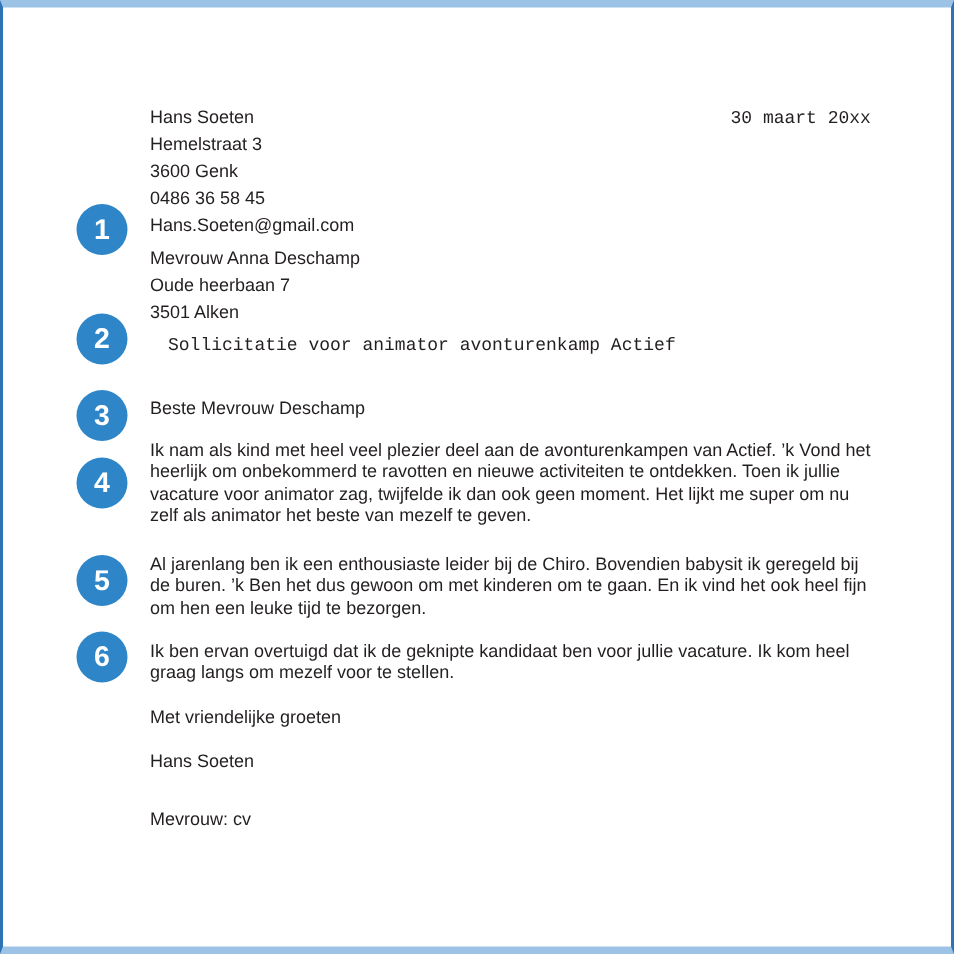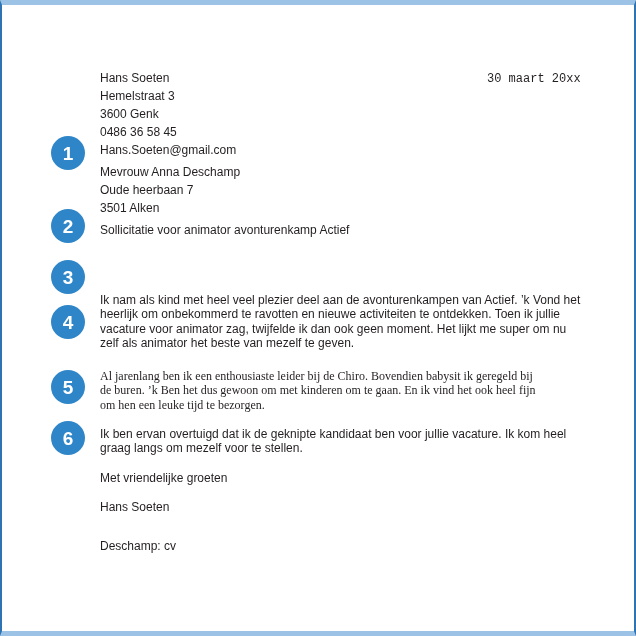--- a/index.html
+++ b/index.html
@@ -68,34 +68,35 @@
 3600 Genk
 0486 36 58 45
 Hans.Soeten@gmail.com</div>
 
   <div class="abs single" style="left:485px; top:67px;font-family:Liberation Mono, monospace;">30 maart 20xx</div>
 
   <div class="abs address" style="left:98px; top:158px;">Mevrouw Anna Deschamp
 Oude heerbaan 7
 3501 Alken</div>
 
-  <div class="abs single" style="left:98px; top:218px;">Sollicitatie voor animator avonturenkamp Actief</div>
+  <div class="abs single" style="left:110px; top:218px;font-family:Liberation Mono, monospace;">Sollicitatie voor animator avonturenkamp Actief</div>
 
+  <div class="abs single" style="left:98px; top:260px;">Beste Mevrouw Deschamp</div>
 
   <div class="abs para" style="left:98px; top:288px;">Ik nam als kind met heel veel plezier deel aan de avonturenkampen van Actief. ’k Vond het
 heerlijk om onbekommerd te ravotten en nieuwe activiteiten te ontdekken. Toen ik jullie
 vacature voor animator zag, twijfelde ik dan ook geen moment. Het lijkt me super om nu
 zelf als animator het beste van mezelf te geven.</div>
 
-  <div class="abs para" style="left:98px; top:364px;font-family:Liberation Serif, serif;">Al jarenlang ben ik een enthousiaste leider bij de Chiro. Bovendien babysit ik geregeld bij
+  <div class="abs para" style="left:98px; top:364px;">Al jarenlang ben ik een enthousiaste leider bij de Chiro. Bovendien babysit ik geregeld bij
 de buren. ’k Ben het dus gewoon om met kinderen om te gaan. En ik vind het ook heel fijn
 om hen een leuke tijd te bezorgen.</div>
 
   <div class="abs single" style="left:98px; top:466px;">Met vriendelijke groeten</div>
 
   <div class="abs para" style="left:98px; top:422px;">Ik ben ervan overtuigd dat ik de geknipte kandidaat ben voor jullie vacature. Ik kom heel
 graag langs om mezelf voor te stellen.</div>
 
   <div class="abs single" style="left:98px; top:495px;">Hans Soeten</div>
 
-  <div class="abs single" style="left:98px; top:534px;">Deschamp: cv</div>
+  <div class="abs single" style="left:98px; top:534px;">Mevrouw: cv</div>
 
 </div>
 
 </body></html>

